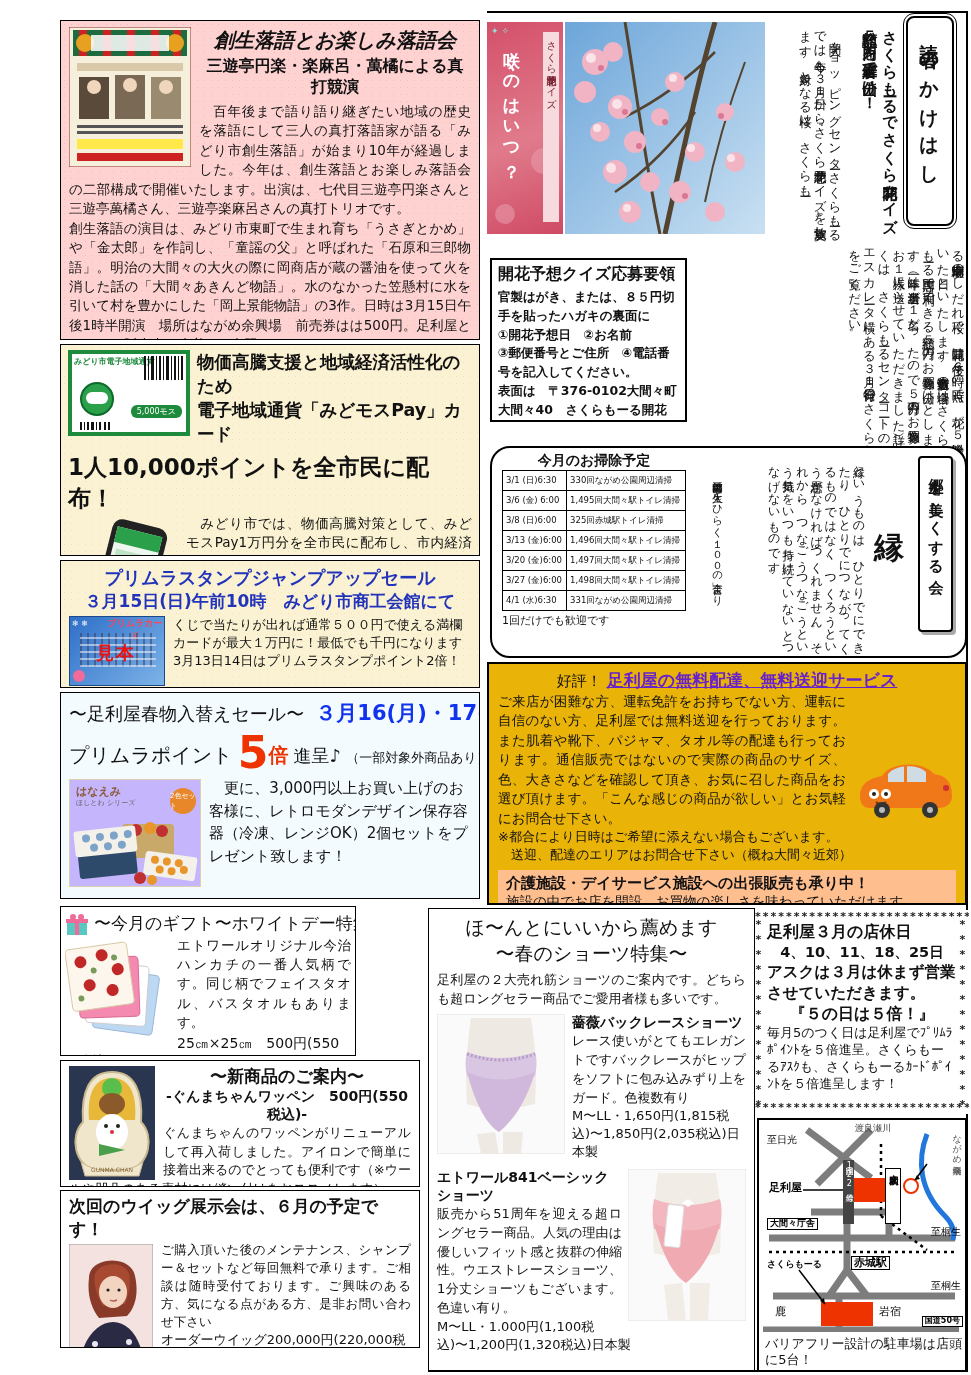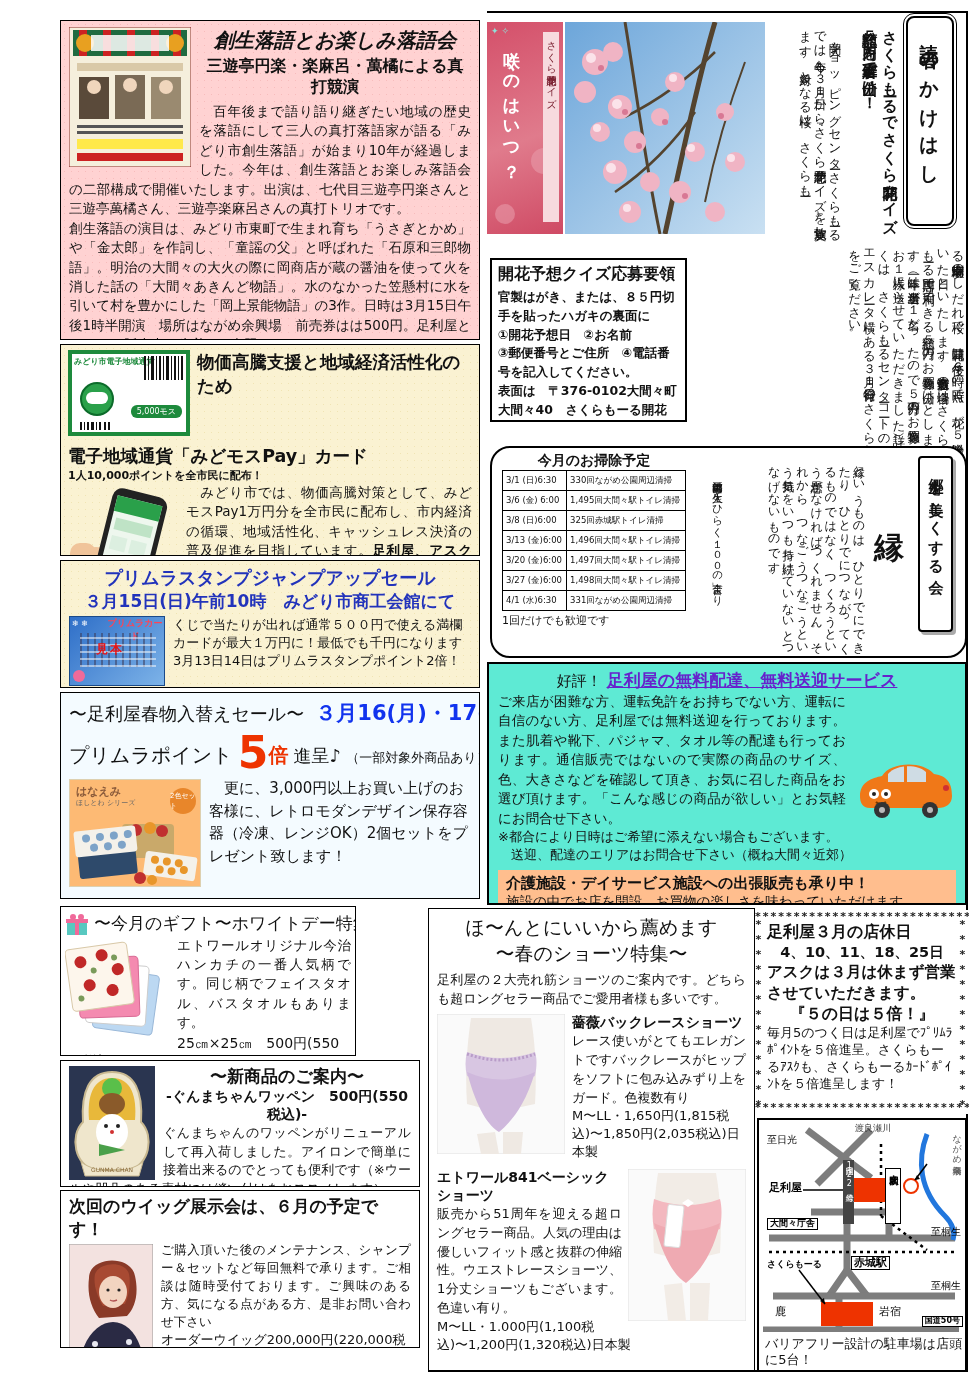--- a/index.html
+++ b/index.html
@@ -87,22 +87,22 @@
             <rect x="7" width="2" height="8"></rect>
             <rect x="11" width="3" height="8"></rect>
             <rect x="16" width="1" height="8"></rect>
             <rect x="19" width="2" height="8"></rect>
             <rect x="24" width="2" height="8"></rect>
             <rect x="28" width="2" height="8"></rect>
           </g>
         </svg>
     </div>
     <div class="b" style="font-size:17.5px;">物価高騰支援と地域経済活性化のため</div>
-    <div class="b" style="font-size:17.5px;margin-top:46px;">電子地域通貨「みどモスPay」カード</div>
-    <div class="b" style="font-size:11px;">1人10,000ポイントを全市民に配布！</div>
+    <div class="b" style="font-size:17.5px;">電子地域通貨「みどモスPay」カード</div>
+    <div class="b" style="font-size:23px;margin-top:6px;">1人10,000ポイントを全市民に配布！</div>
     <svg width="112" height="112" viewBox="0 0 112 112" style="float:left;margin:2px 6px 0 0;">
       <ellipse cx="28" cy="86" rx="30" ry="24" fill="#f0c49a"></ellipse>
       <rect x="2" y="58" width="26" height="40" rx="10" fill="#f0c49a"></rect>
       <g transform="rotate(14 60 56)">
         <rect x="34" y="6" width="56" height="104" rx="10" fill="#222"></rect>
         <rect x="39" y="14" width="46" height="84" fill="#eef7ee"></rect>
         <rect x="39" y="14" width="46" height="16" fill="#2aa04a"></rect>
         <rect x="43" y="36" width="38" height="12" fill="#bfe3c6"></rect>
         <rect x="43" y="54" width="16" height="14" fill="#dcefe0"></rect>
         <rect x="63" y="54" width="16" height="14" fill="#dcefe0"></rect>
@@ -115,39 +115,39 @@
     </div>
   </div>
 
   <div class="sec creambg" style="left:60px;top:560px;width:420px;height:128px;padding:5px 8px;">
     <div class="b" style="color:#2233bb;font-size:18px;text-align:center;">プリムラスタンプジャンプアップセール</div>
     <div class="b" style="color:#2233bb;font-size:17px;text-align:center;margin-bottom:3px;">３月15日(日)午前10時　みどり市商工会館にて</div>
     <div style="float:left;width:96px;height:70px;margin:0 8px 0 0;background:linear-gradient(135deg,#2f6fc8,#7db3e8);position:relative;border:1px solid #1a4a8a;padding-left:36px;">
       <div style="color:#ff4455;font-size:9px;font-weight:bold;text-align:center;">プリムラカード</div>
       <div style="position:absolute;left:10px;top:16px;width:76px;height:34px;background:repeating-linear-gradient(0deg,rgba(255,255,255,.5) 0 2px,transparent 2px 7px),repeating-linear-gradient(90deg,rgba(60,60,90,.55) 0 2px,transparent 2px 7px);"></div>
       <div style="position:absolute;left:2px;top:2px;color:#fff;font-size:8px;">❄ ❄</div>
-      <div style="position:absolute;left:26px;top:24px;color:#ee1111;font-size:12px;font-weight:bold;letter-spacing:2px;">見本</div>
+      <div style="position:absolute;left:26px;top:24px;color:#ee1111;font-size:18px;font-weight:bold;letter-spacing:2px;">見本</div>
       <div style="position:absolute;left:3px;bottom:3px;width:12px;height:12px;border-radius:50%;background:#f06a9a;"></div>
     </div>
     <div class="small" style="font-size:13px;">くじで当たりが出れば通常５００円で使える満欄カードが最大１万円に！最低でも千円になります</div>
     <div class="small" style="font-size:13px;">3月13日14日はプリムラスタンプポイント2倍！</div>
   </div>
 
   <div class="sec" style="left:60px;top:692px;width:420px;height:207px;padding:6px 8px;background:#f4fbff;">
     <div style="white-space:nowrap;">
       <span style="font-size:18px;">〜足利屋春物入替えセール〜</span>
       <span class="b" style="font-size:21px;color:#1133ee;margin-left:6px;">３月16(月)・17(火)</span>
     </div>
     <div style="margin:4px 0 2px;white-space:nowrap;">
       <span style="font-size:20px;">プリムラポイント</span>
       <span class="b" style="font-size:44px;color:#ee3300;line-height:1;vertical-align:-6px;">5</span><span class="b" style="font-size:20px;color:#ee3300;">倍</span>
       <span style="font-size:18px;">進呈♪</span>
       <span style="font-size:13px;">（一部対象外商品あり）</span>
     </div>
-    <div style="float:left;width:132px;height:108px;background:#fdba74;margin:2px 8px 0 0;position:relative;border:1px solid #ddd0b0;">
+    <div style="float:left;width:132px;height:108px;background:#c4b5fd;margin:2px 8px 0 0;position:relative;border:1px solid #ddd0b0;">
       <div style="position:absolute;left:6px;top:4px;font-size:11px;font-weight:bold;color:#8a5a3a;"><span>はなえみ</span></div>
       <div style="position:absolute;left:6px;top:18px;font-size:7px;color:#666;">ほしとわ シリーズ</div>
       <div style="position:absolute;right:4px;top:8px;width:26px;height:26px;border-radius:50%;background:#e8862a;color:#fff;font-size:7px;display:flex;align-items:center;justify-content:center;">2色セット</div>
       <svg width="132" height="70" viewBox="0 0 132 70" style="position:absolute;left:0;bottom:0;">
         <rect x="52" y="8" width="52" height="34" rx="4" fill="#c9a96a"></rect>
         <circle cx="66" cy="14" r="6" fill="#c03030"></circle>
           <circle cx="80" cy="12" r="6" fill="#e8962a"></circle>
           <circle cx="92" cy="15" r="6" fill="#c03030"></circle>
         <g transform="rotate(-6 40 40)">
           <rect x="8" y="34" width="58" height="26" rx="3" fill="#2e4a6b"></rect>
@@ -386,21 +386,21 @@
       </tbody>
         </table>
       <div style="font-size:11px;margin-top:2px;">1回だけでも歓迎です</div>
     </div>
     <div class="v" style="position:absolute;left:200px;top:26px;width:32px;height:176px;font-size:10.5px;line-height:1.3;">鍵山秀三郎著　「人生をひらく１００の金言」より</div>
     <div class="v" style="position:absolute;left:238px;top:10px;width:136px;height:192px;font-size:12px;line-height:1.18;">縁というものは、ひとりでにできたり、ひとりでにつながってくるものではなく、つくろうという意思がなければつくれません。それから、つなごうつなごうという気持ちをいつも持ち続けていないとつなげないものです。</div>
     <div class="b" style="position:absolute;left:382px;top:80px;font-size:30px;">縁</div>
     <div class="v b" style="position:absolute;right:12px;top:8px;height:176px;font-size:15px;letter-spacing:2px;padding:8px 6px;border:2px solid #000;border-radius:4px;background:#fff;box-shadow:3px 3px 0 #aaa;">郷土を美しくする会</div>
   </div>
 
-  <div class="sec" style="left:487px;top:662px;width:480px;height:243px;border-width:2px;background:#5eead4;padding:5px 9px;">
+  <div class="sec" style="left:487px;top:662px;width:480px;height:243px;border-width:2px;background:#eab308;padding:5px 9px;">
     <div style="text-align:center;">
       <span style="font-size:15px;">好評！</span>
       <span class="b" style="font-size:17px;color:#6622cc;text-decoration:underline;">足利屋の無料配達、無料送迎サービス</span>
     </div>
     <svg width="104" height="74" viewBox="0 0 104 74" style="float:right;margin:56px 0 0 6px;">
       <path d="M8,48 C8,34 20,30 30,28 C38,14 70,12 82,26 C96,28 100,36 100,48 C100,56 94,60 86,60 L18,60 C10,60 8,54 8,48 Z" fill="#f07818"></path>
       <path d="M36,26 C44,16 66,16 74,24 L74,34 L36,34 Z" fill="#cfdce4"></path>
       <rect x="52" y="18" width="3" height="16" fill="#f07818"></rect>
       <circle cx="22" cy="46" r="5" fill="#fff"></circle>
         <circle cx="34" cy="46" r="5" fill="#fff"></circle>

